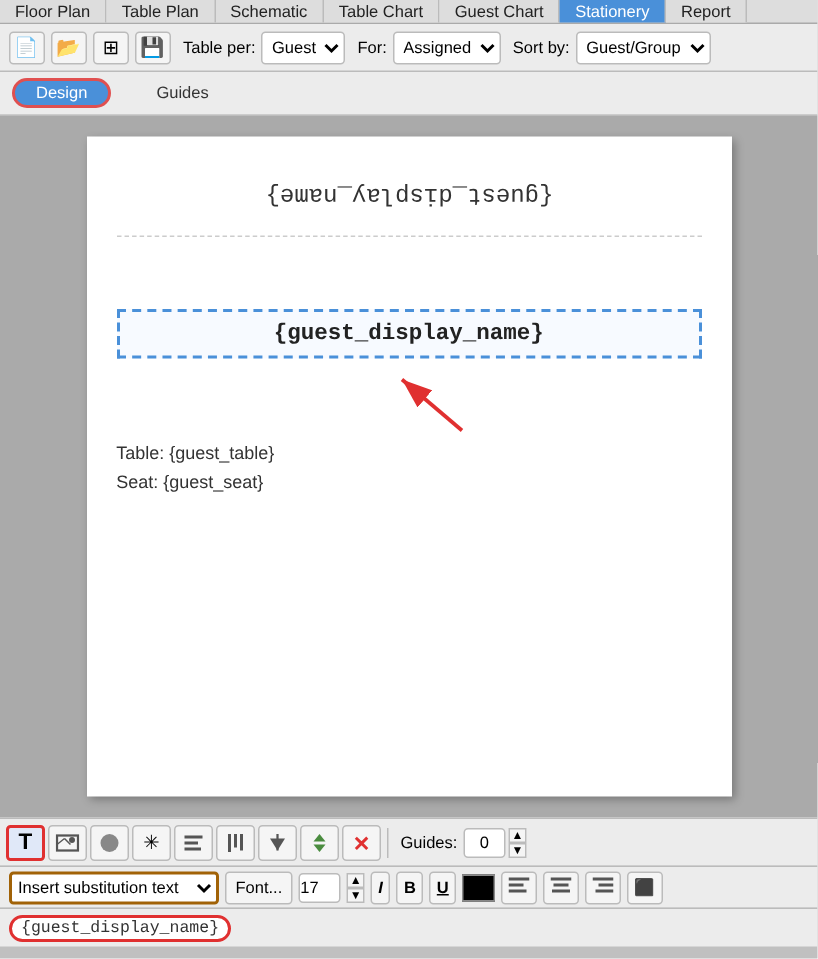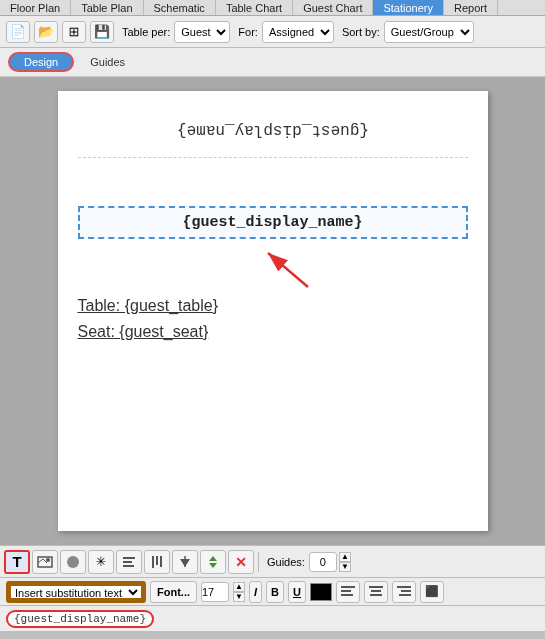--- a/index.html
+++ b/index.html
@@ -71,21 +71,21 @@
       padding: 0 2px;
     }
 
     
     .view-tabs {
       display: flex;
       align-items: flex-end;
       padding: 4px 8px;
       background: #ececec;
       border-bottom: 1px solid #ccc;
-      gap: 0;
+      gap: 14px;
     }
     .view-tab {
       padding: 2px 14px;
       border-radius: 12px;
       font-size: 11px;
       cursor: pointer;
       border: 2px solid transparent;
     }
     .view-tab.active {
       background: #4a90d9;
@@ -139,25 +139,24 @@
     }
     .selected-box-text {
       font-family: "Courier New", monospace;
       font-size: 15px;
       font-weight: bold;
       color: #222;
     }
 
     
     .info-text {
-      font-size: 16px;
+      font-size: 12px;
       color: #333;
       margin-top: 4px;
       line-height: 1.6;
-      text-decoration: underline;
     }
 
     
     .bottom-toolbar {
       display: flex;
       align-items: center;
       background: #ececec;
       border-top: 1px solid #bbb;
       height: 32px;
       padding: 0 4px;
@@ -211,33 +210,32 @@
       align-items: center;
       background: #ececec;
       border-top: 1px solid #bbb;
       height: 28px;
       padding: 0 6px;
       gap: 4px;
     }
     .bb2-select {
       font-size: 11px;
       height: 22px;
-      border: 5px solid #a16207;
+      border: 2px solid #a16207;
       background: white;
       border-radius: 3px;
     }
     .bb2-btn {
       font-size: 11px;
       height: 22px;
       border: 1px solid #bbb;
       background: #f5f5f5;
       border-radius: 3px;
       cursor: pointer;
       padding: 0 6px;
-      font-weight: bold;
     }
     .bb2-input {
       width: 28px;
       height: 20px;
       font-size: 11px;
       border: 1px solid #bbb;
       border-radius: 3px;
       text-align: left;
     }
     .bb2-text-btn {

